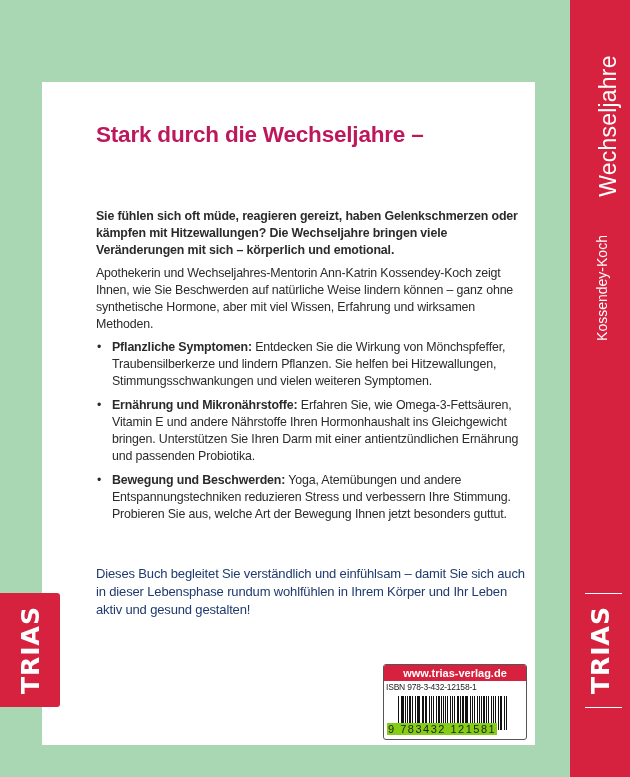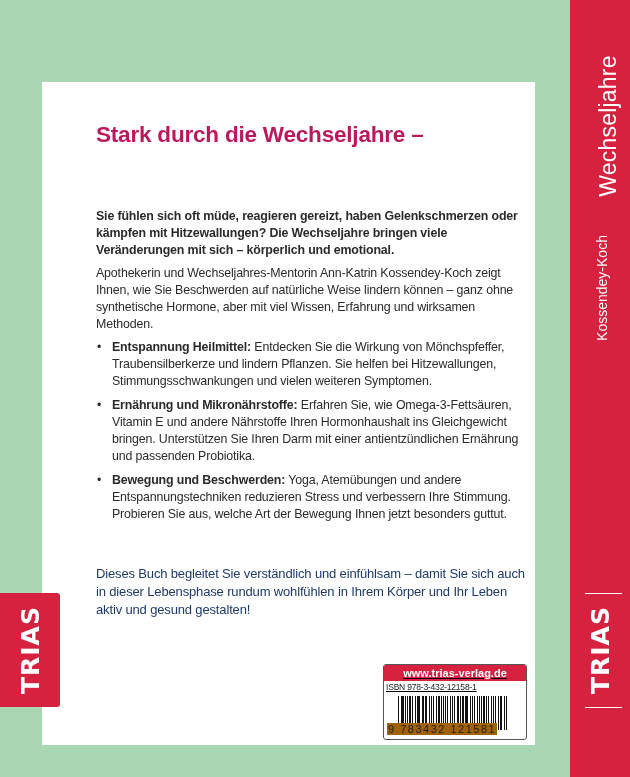--- a/index.html
+++ b/index.html
@@ -122,21 +122,20 @@
     background: #ffffff;
   }
   .barcode-box {
     position: absolute;
     left: 383px; top: 664px;
     width: 144px; height: 76px;
     border: 1px solid #555;
     border-radius: 3px;
     background: #ffffff;
     overflow: hidden;
-    text-decoration: underline;
   }
   .barcode-box .url {
     height: 16px;
     background: #d6213f;
     color: #ffffff;
     font-weight: bold;
     font-size: 11px;
     line-height: 16px;
     text-align: center;
   }
@@ -156,38 +155,38 @@
   }
   .barcode-box .bars span { display: block; height: 100%; }
   .barcode-box .digits {
     position: absolute;
     left: 3px; top: 58px;
     font-size: 11px;
     color: #222;
     letter-spacing: 1.5px;
     background: transparent;
   }
-  .barcode-box .digits span { background: #a16207; padding: 0 1px; }
+  .barcode-box .digits span { background: #84cc16; padding: 0 1px; }
 </style>
 </head>
 <body>
 
 <div class="panel"></div>
 
 <h1 class="headline">
   <span>Stark durch die Wechseljahre –</span><br>
 </h1>
 
 <p class="body-text p1">Sie fühlen sich oft müde, reagieren gereizt, haben Gelenkschmerzen oder kämpfen mit Hitzewallungen? Die Wechseljahre bringen viele Veränderungen mit sich – körperlich und emotional.</p>
 <p class="body-text p2">Apothekerin und Wechseljahres-Mentorin Ann-Katrin Kossendey-Koch zeigt Ihnen, wie Sie Beschwerden auf natürliche Weise lindern können – ganz ohne synthetische Hormone, aber mit viel Wissen, Erfahrung und wirksamen Methoden.</p>
 
 <ul class="bullets">
   <li>
     <span class="dot">•</span>
-    <b>Entspannung Heilmittel:</b><span> Entdecken Sie die Wirkung von Mönchspfeffer, Traubensilberkerze und lindern Pflanzen. Sie helfen bei Hitzewallungen, Stimmungsschwankungen und vielen weiteren Symptomen.</span>
+    <b>Pflanzliche Symptomen:</b><span> Entdecken Sie die Wirkung von Mönchspfeffer, Traubensilberkerze und lindern Pflanzen. Sie helfen bei Hitzewallungen, Stimmungsschwankungen und vielen weiteren Symptomen.</span>
   </li>
   <li>
     <span class="dot">•</span>
     <b>Ernährung und Mikronährstoffe:</b><span> Erfahren Sie, wie Omega-3-Fettsäuren, Vitamin E und andere Nährstoffe Ihren Hormonhaushalt ins Gleichgewicht bringen. Unterstützen Sie Ihren Darm mit einer antientzündlichen Ernährung und passenden Probiotika.</span>
   </li>
   <li>
     <span class="dot">•</span>
     <b>Bewegung und Beschwerden:</b><span> Yoga, Atemübungen und andere Entspannungstechniken reduzieren Stress und verbessern Ihre Stimmung. Probieren Sie aus, welche Art der Bewegung Ihnen jetzt besonders guttut.</span>
   </li>
 </ul>

